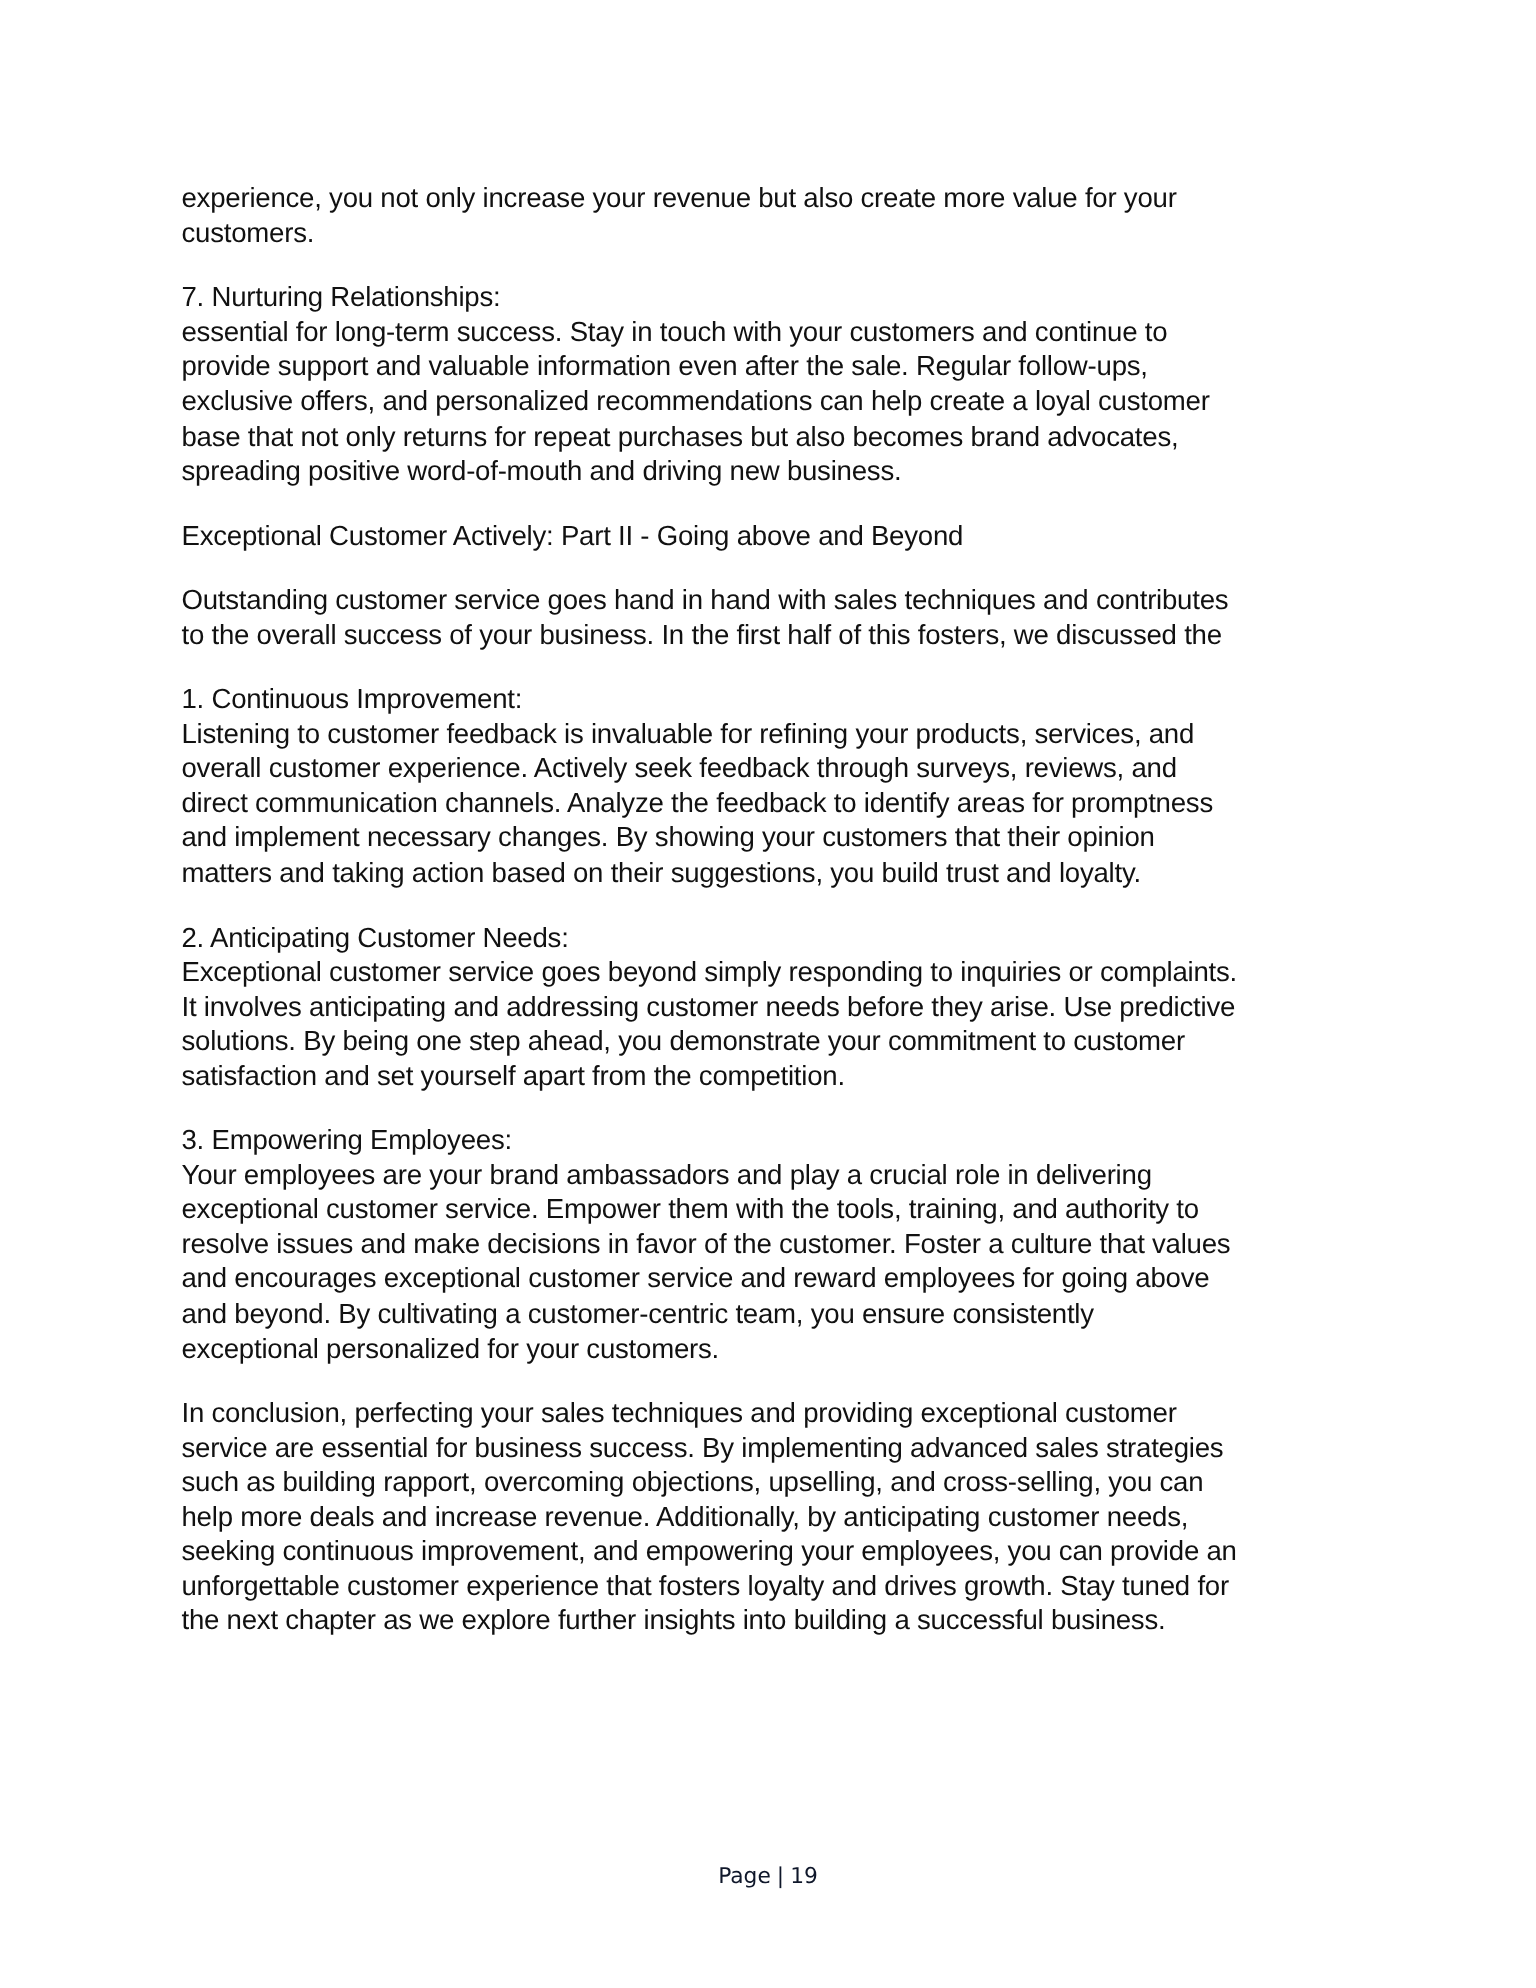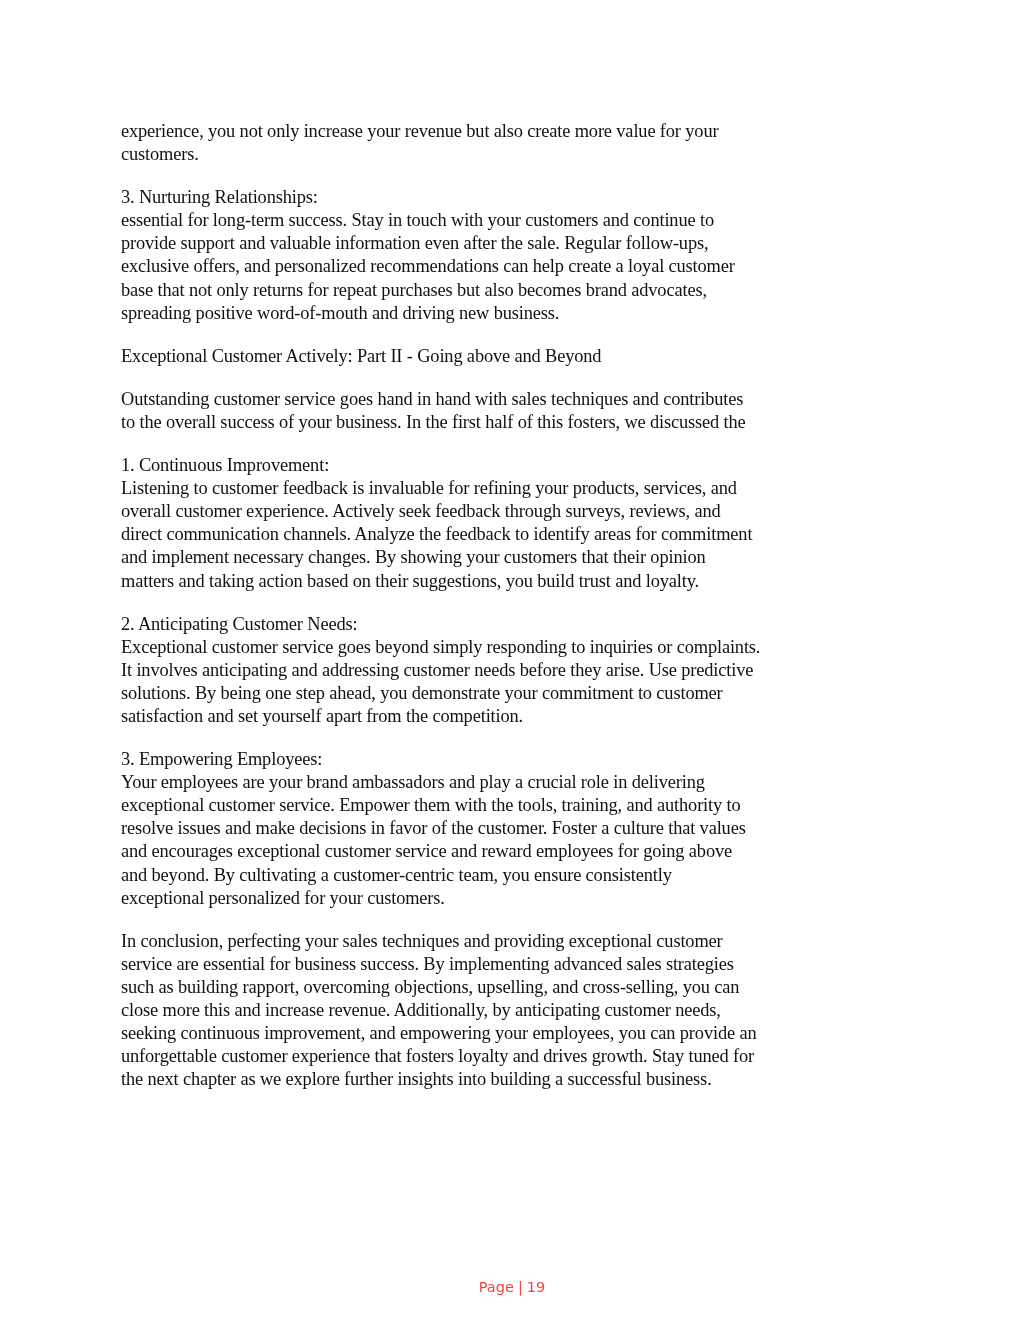--- a/index.html
+++ b/index.html
@@ -24,68 +24,67 @@
       color: #111111;
       letter-spacing: -0.15px;
     }
     .para {
       margin: 0 0 20px 0;
       white-space: normal;
     }
     .line {
       display: block;
       white-space: nowrap;
-      font-family: Liberation Serif, serif;
     }
     .footer {
       position: absolute;
       left: 0;
       width: 1024px;
-      top: 1279px;
+      top: 1243px;
       text-align: center;
       font-family: "DejaVu Sans", sans-serif;
       font-size: 14.5px;
-      color: #ef4444;
+      color: #0f172a;
     }
     .footer .sep {
       padding: 0 4px;
     }
   </style>
 </head>
 <body>
 
 <div class="page">
   <div class="para">
     <span class="line">experience, you not only increase your revenue but also create more value for your</span>
     <span class="line">customers.</span>
   </div>
 
   <div class="para">
-    <span class="line">3. Nurturing Relationships:</span>
+    <span class="line">7. Nurturing Relationships:</span>
     <span class="line">essential for long-term success. Stay in touch with your customers and continue to</span>
     <span class="line">provide support and valuable information even after the sale. Regular follow-ups,</span>
     <span class="line">exclusive offers, and personalized recommendations can help create a loyal customer</span>
     <span class="line">base that not only returns for repeat purchases but also becomes brand advocates,</span>
     <span class="line">spreading positive word-of-mouth and driving new business.</span>
   </div>
 
   <div class="para">
     <span class="line">Exceptional Customer Actively: Part II - Going above and Beyond</span>
   </div>
 
   <div class="para">
     <span class="line">Outstanding customer service goes hand in hand with sales techniques and contributes</span>
     <span class="line">to the overall success of your business. In the first half of this fosters, we discussed the</span>
   </div>
 
   <div class="para">
     <span class="line">1. Continuous Improvement:</span>
     <span class="line">Listening to customer feedback is invaluable for refining your products, services, and</span>
     <span class="line">overall customer experience. Actively seek feedback through surveys, reviews, and</span>
-    <span class="line">direct communication channels. Analyze the feedback to identify areas for commitment</span>
+    <span class="line">direct communication channels. Analyze the feedback to identify areas for promptness</span>
     <span class="line">and implement necessary changes. By showing your customers that their opinion</span>
     <span class="line">matters and taking action based on their suggestions, you build trust and loyalty.</span>
   </div>
 
   <div class="para">
     <span class="line">2. Anticipating Customer Needs:</span>
     <span class="line">Exceptional customer service goes beyond simply responding to inquiries or complaints.</span>
     <span class="line">It involves anticipating and addressing customer needs before they arise. Use predictive</span>
     <span class="line">solutions. By being one step ahead, you demonstrate your commitment to customer</span>
     <span class="line">satisfaction and set yourself apart from the competition.</span>
@@ -98,21 +97,21 @@
     <span class="line">resolve issues and make decisions in favor of the customer. Foster a culture that values</span>
     <span class="line">and encourages exceptional customer service and reward employees for going above</span>
     <span class="line">and beyond. By cultivating a customer-centric team, you ensure consistently</span>
     <span class="line">exceptional personalized for your customers.</span>
   </div>
 
   <div class="para">
     <span class="line">In conclusion, perfecting your sales techniques and providing exceptional customer</span>
     <span class="line">service are essential for business success. By implementing advanced sales strategies</span>
     <span class="line">such as building rapport, overcoming objections, upselling, and cross-selling, you can</span>
-    <span class="line">close more this and increase revenue. Additionally, by anticipating customer needs,</span>
+    <span class="line">help more deals and increase revenue. Additionally, by anticipating customer needs,</span>
     <span class="line">seeking continuous improvement, and empowering your employees, you can provide an</span>
     <span class="line">unforgettable customer experience that fosters loyalty and drives growth. Stay tuned for</span>
     <span class="line">the next chapter as we explore further insights into building a successful business.</span>
   </div>
 </div>
 
 <div class="footer">
   <span>Page</span><span class="sep">|</span><span>19</span>
 </div>
 

